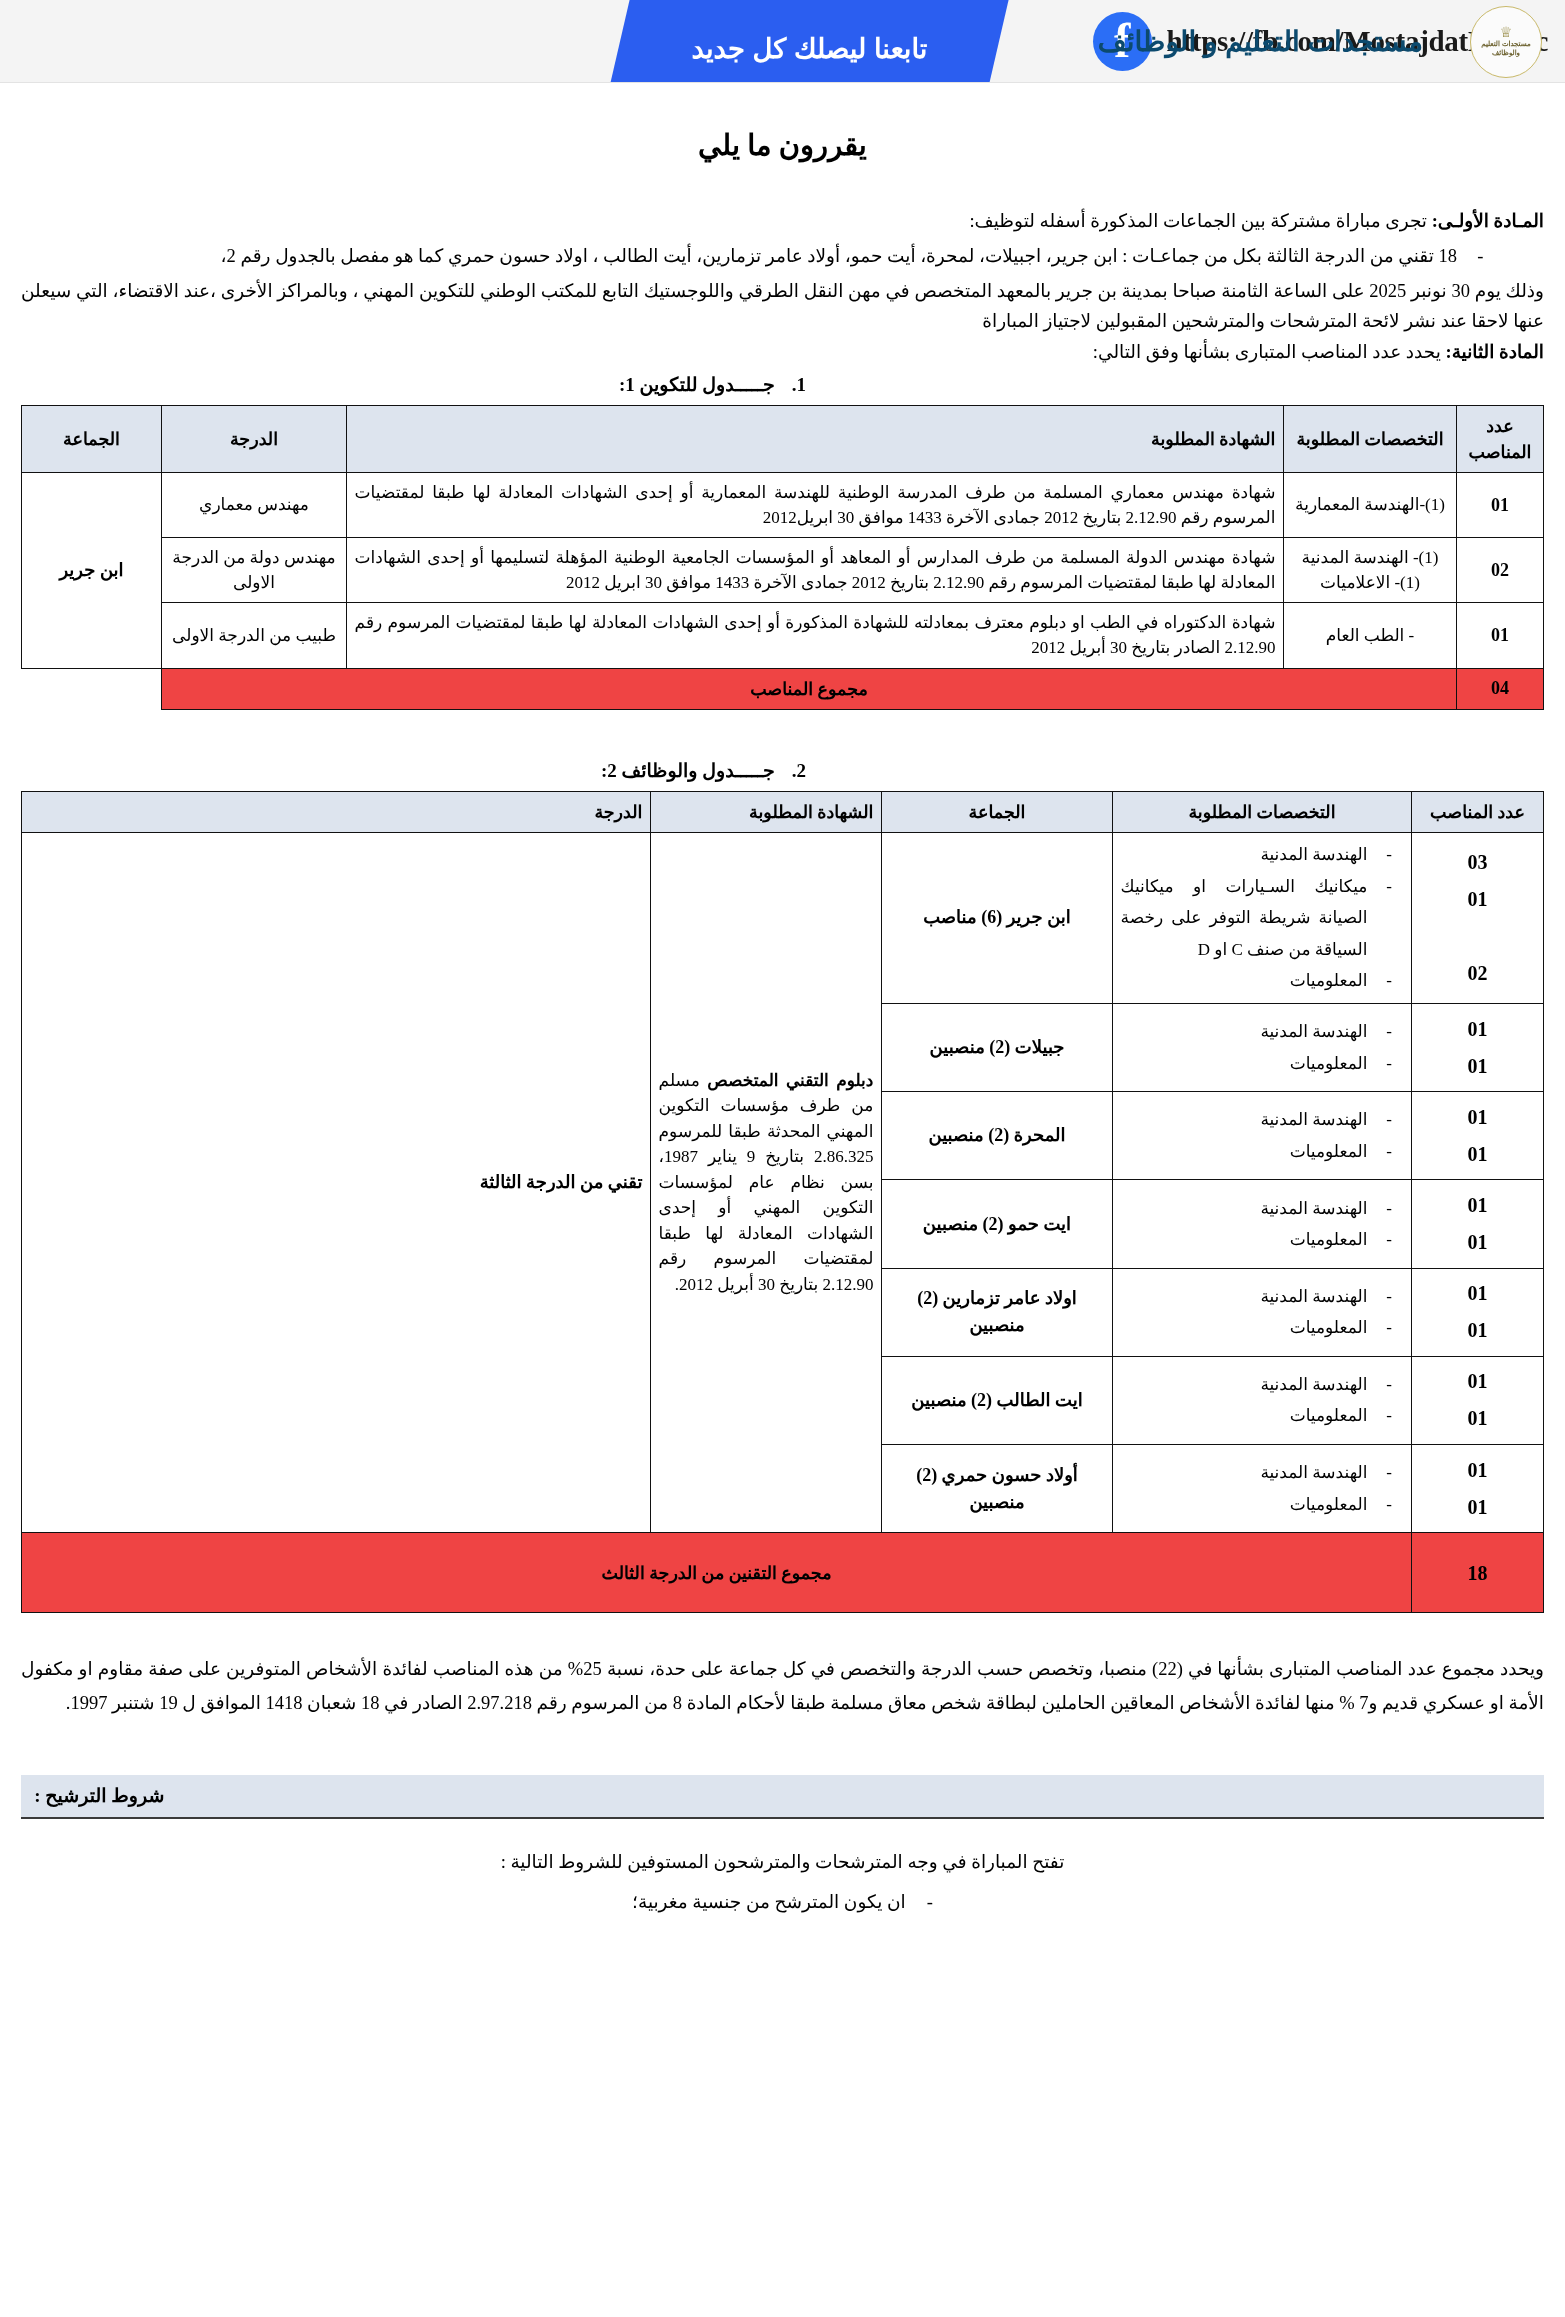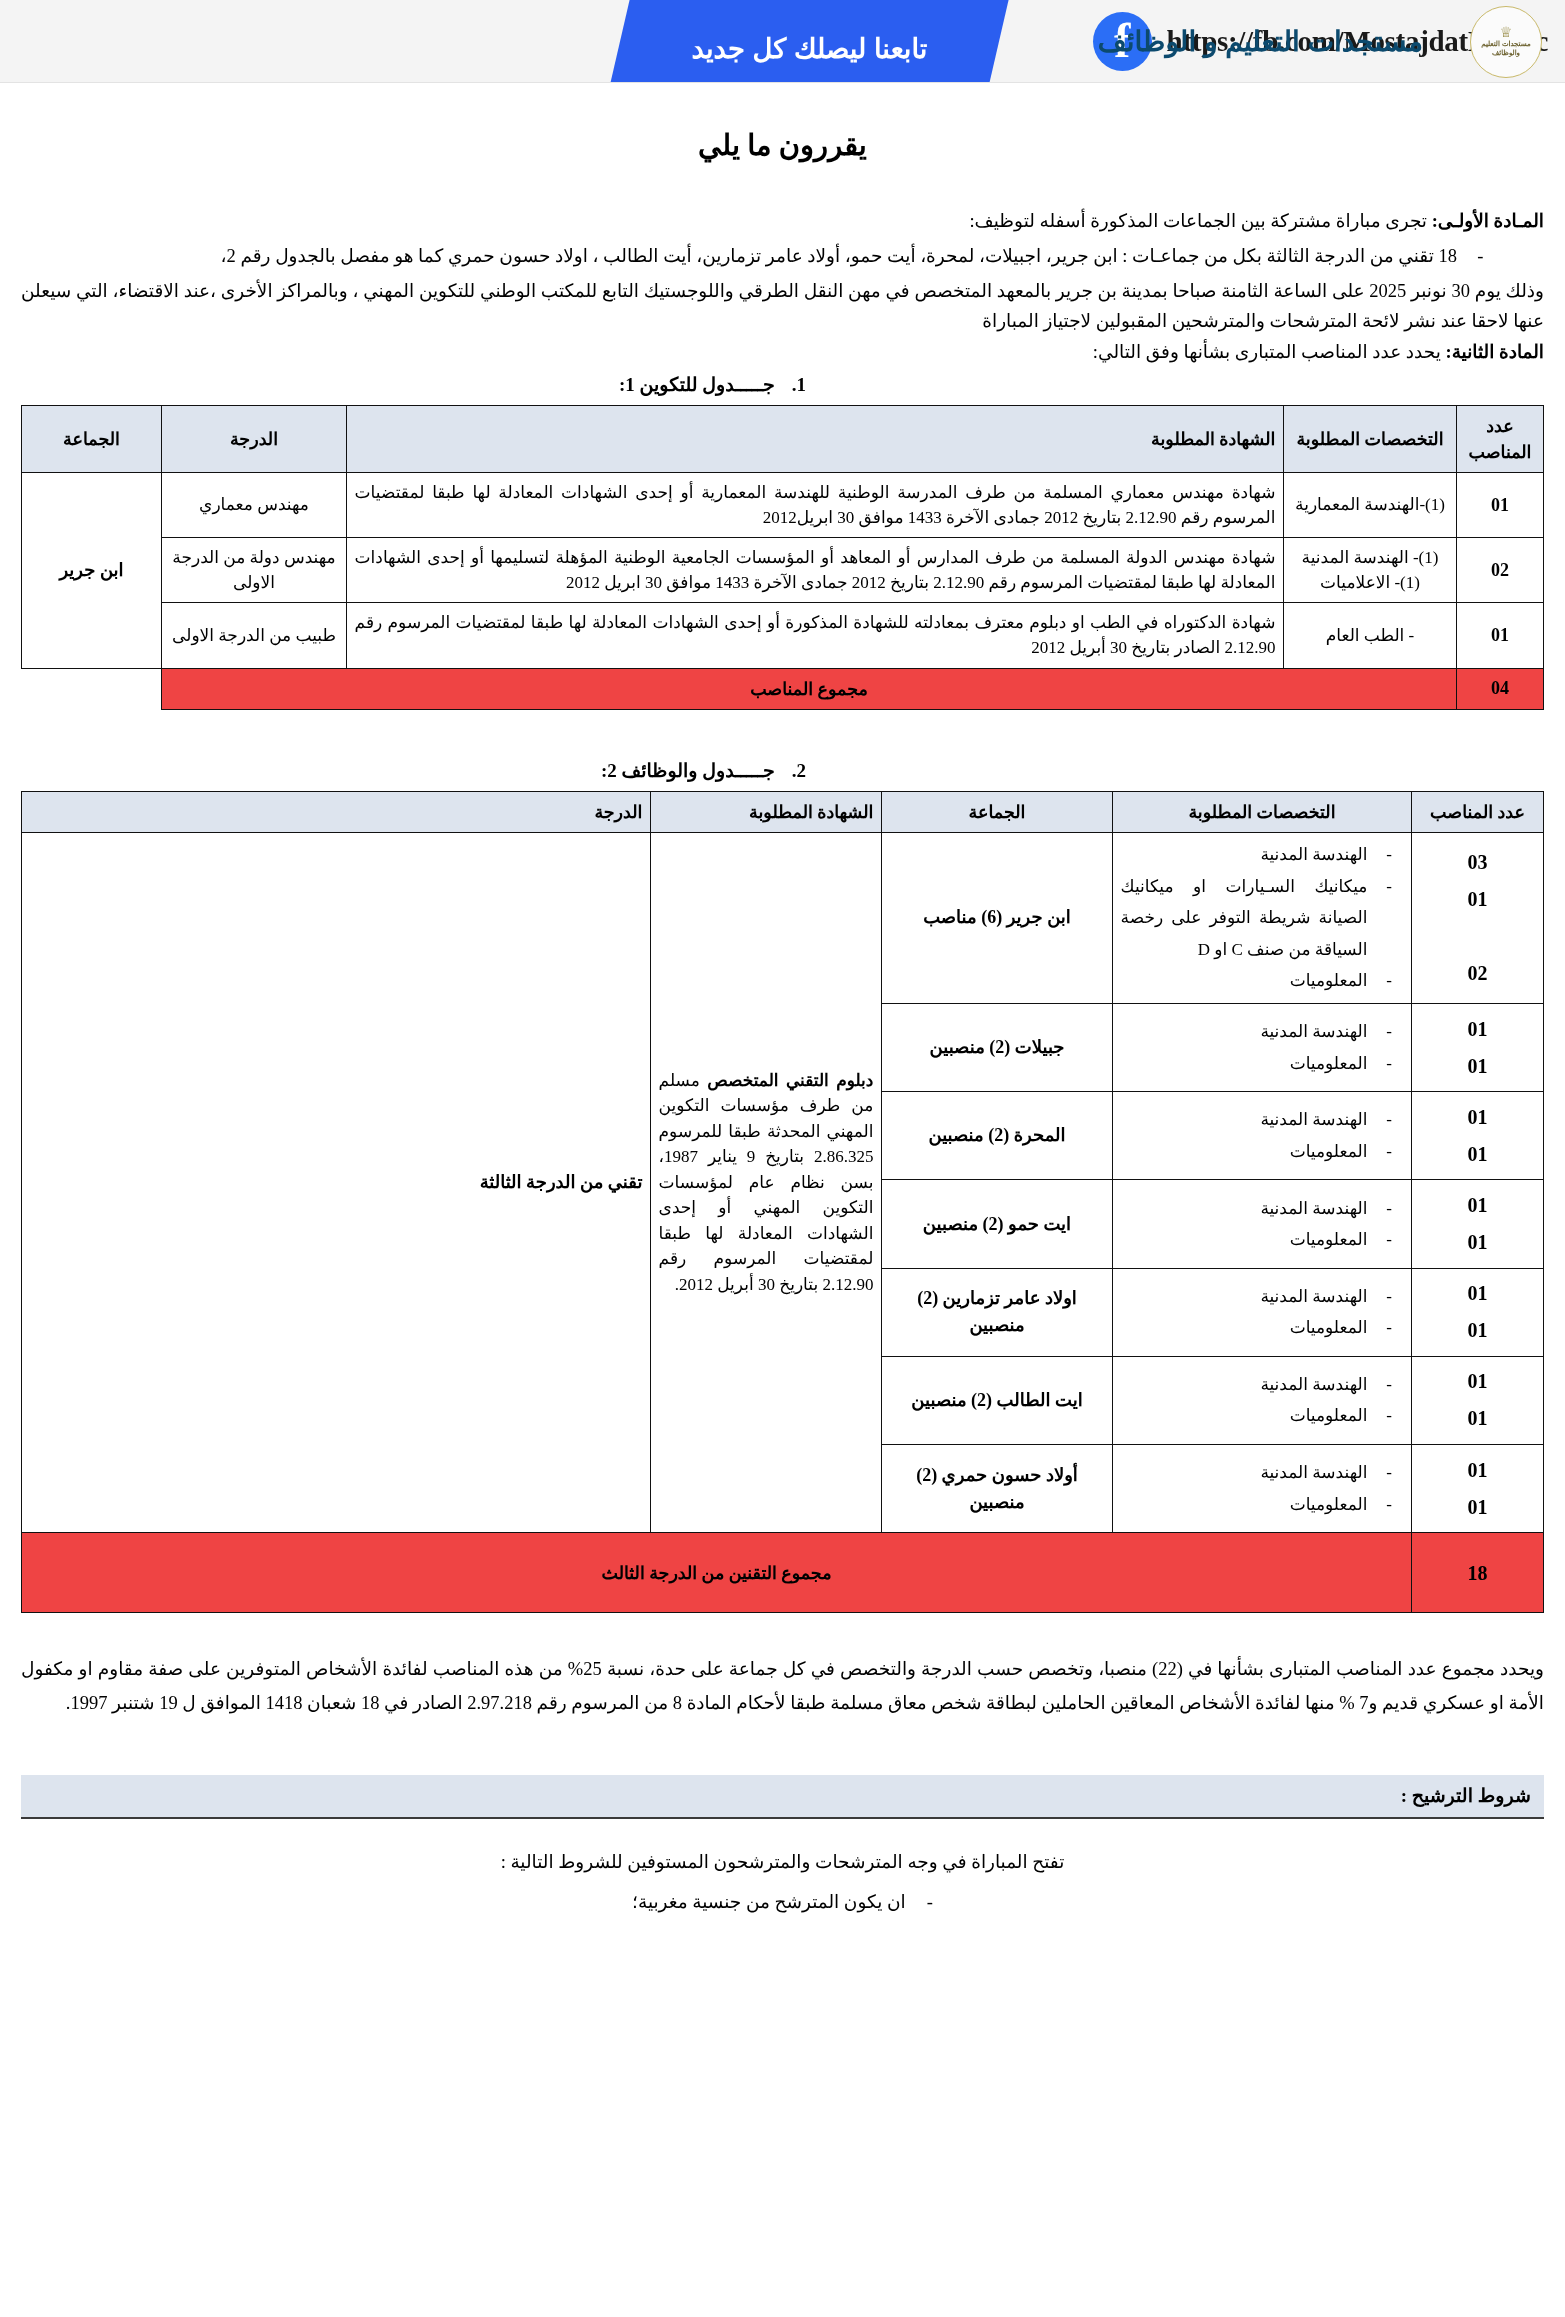--- a/index.html
+++ b/index.html
@@ -266,21 +266,21 @@
 
   
   .section-bar {
     margin-top: 55px;
     background: #dde4ee;
     border-bottom: 2.8px solid #3a3a3a;
     padding: 9.5px 13.2px;
     font-family: "Liberation Serif", serif;
     font-weight: bold;
     font-size: 19px;
-    text-align: right;
+    text-align: left;
   }
   .section-bar span { display: inline-block; }
 
   .after-bar {
     margin-top: 32px;
     font-family: "Liberation Serif", serif;
     font-size: 18.5px;
     text-align: center;
   }
   .cond-list {

